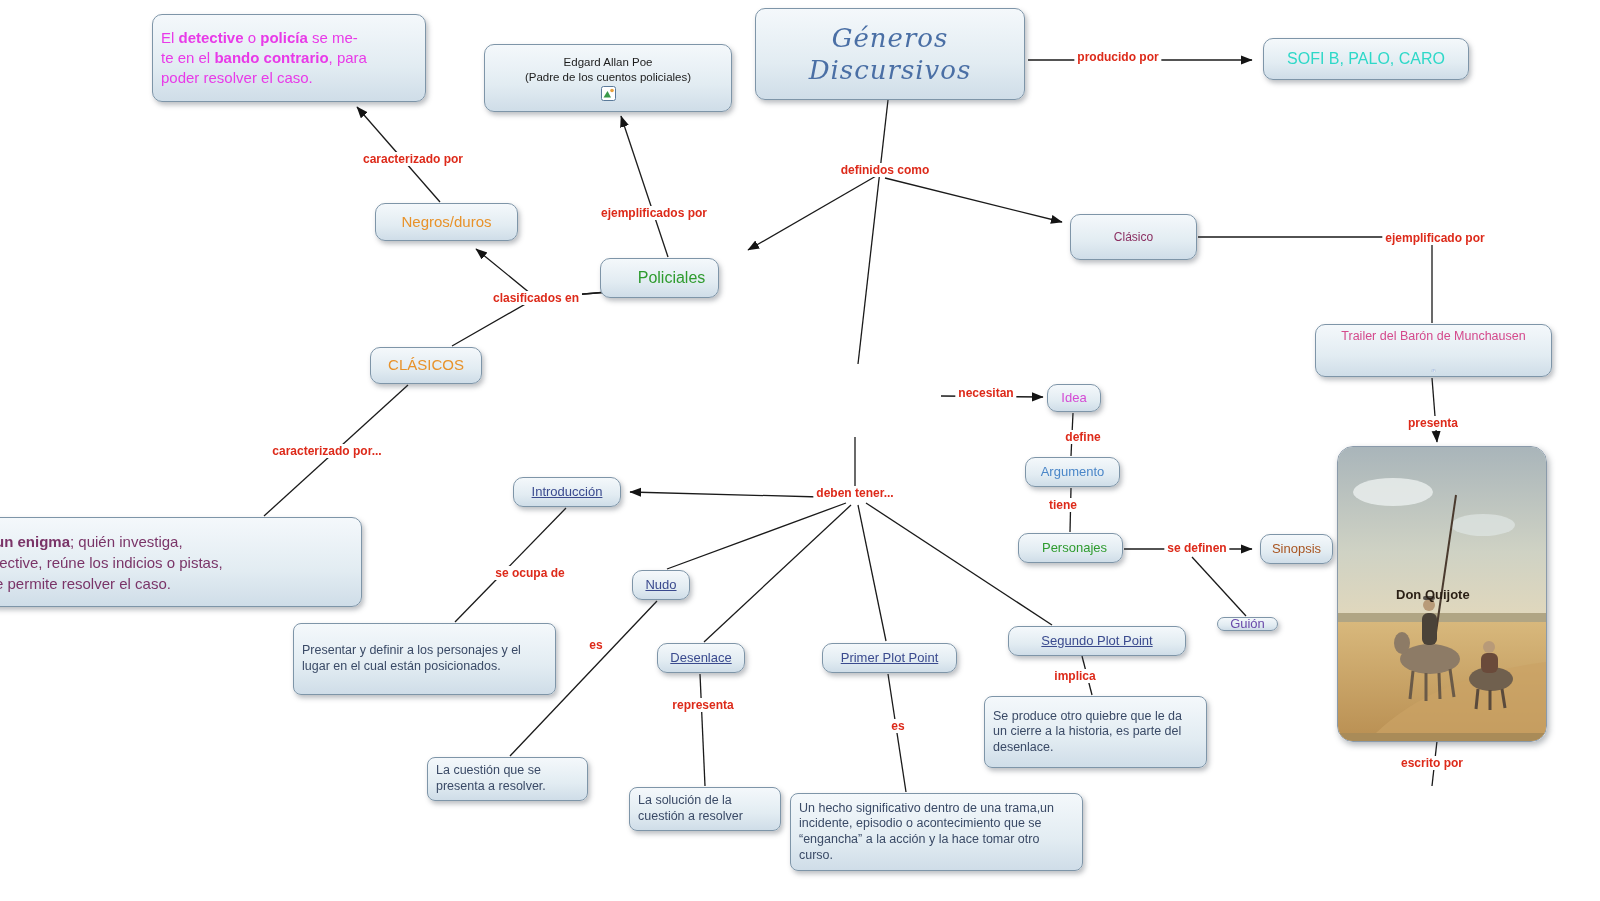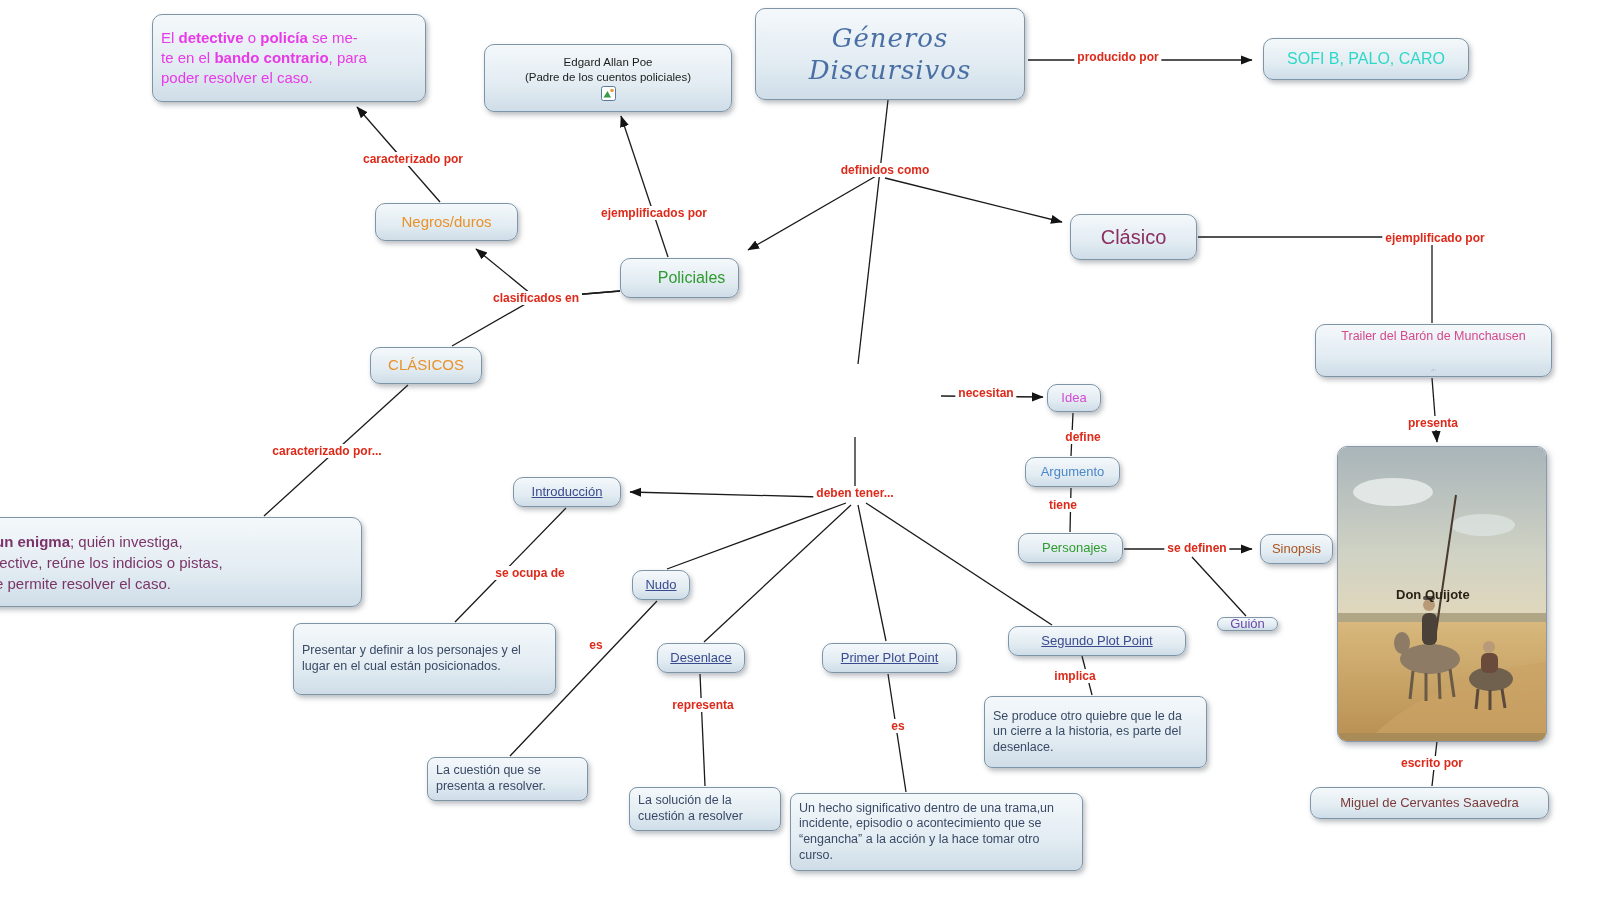--- a/index.html
+++ b/index.html
@@ -14,21 +14,21 @@
         display:flex;align-items:center;justify-content:center;flex-direction:column;
         text-align:center;font-size:13px;color:#333;padding:4px 8px;line-height:1.25;}
   .textbox{align-items:flex-start;text-align:left;font-size:12.5px;color:#3a4a66;border-radius:8px;justify-content:center;}
   .underl{color:#3a4a8e;text-decoration:underline;}
   .edge-label{position:absolute;z-index:2;transform:translateX(-50%);white-space:nowrap;
         background:#ffffff;padding:0 3px;color:#dd2a1a;font-weight:bold;font-size:12px;}
   .ricon{margin-top:2px;display:block;}
   .leftalign{align-items:flex-start;text-align:left;}
   .script-title{font-family:"DejaVu Serif",serif;font-style:italic;font-size:26px;color:#4a6fa5;letter-spacing:1px;}
   #quijote{position:absolute;left:1337px;top:446px;width:208px;height:294px;z-index:1;
-        border:1px solid #8a9aaa;border-radius:10px;overflow:hidden;box-shadow:2px 3px 6px rgba(60,70,80,.4);}
+        border:1px solid #8a9aaa;border-radius:16px;overflow:hidden;box-shadow:2px 3px 6px rgba(60,70,80,.4);}
 </style>
 </head>
 <body>
 
 <div id="canvas">
 
   <svg id="wires" width="1600" height="901">
     <defs>
       <marker id="arr" markerWidth="10" markerHeight="8" refX="8.5" refY="3.5" orient="auto">
         <path d="M0,0 L9,3.5 L0,7 Z" fill="#141414"></path>
@@ -85,25 +85,25 @@
       <rect x="0.5" y="0.5" width="14" height="14" rx="2" fill="#ffffff" stroke="#5a7a9a"></rect>
       <polygon points="2.5,11.5 6.5,5 10,11.5" fill="#3a9a4a"></polygon>
       <circle cx="11" cy="4.5" r="1.8" fill="#e8a03a"></circle>
     </svg>
   </div>
 
   <div class="node" style="left:375px;top:203px;width:143px;height:38px;color:#e8922a;font-size:15px;">
     <span>Negros/duros</span>
   </div>
 
-  <div class="node" style="left:620px;top:258px;width:119px;height:40px;color:#2e9b2e;font-size:16px;padding-left:32px;">
+  <div class="node" style="left:600px;top:258px;width:119px;height:40px;color:#2e9b2e;font-size:16px;padding-left:32px;">
     <span>Policiales</span>
   </div>
 
-  <div class="node" style="left:1070px;top:214px;width:127px;height:46px;color:#8b2f62;font-size:20px;">
+  <div class="node" style="left:1070px;top:214px;width:127px;height:46px;color:#8b2f62;font-size:12px;">
     <span>Clásico</span>
   </div>
 
   <div class="node" style="left:370px;top:347px;width:112px;height:37px;color:#e8922a;font-size:15px;">
     <span>CLÁSICOS</span>
   </div>
 
   <div class="node" style="left:1315px;top:324px;width:237px;height:53px;color:#d4498c;font-size:12.5px;gap:22px;">
     <span>Trailer del Barón de Munchausen</span>
     <svg class="ricon" width="15" height="15" viewBox="0 0 15 15">
@@ -172,23 +172,20 @@
   </div>
 
   <div class="node textbox" style="left:790px;top:793px;width:293px;height:78px;">
     <span>Un hecho significativo dentro de una trama,un incidente, episodio o acontecimiento que se “engancha” a la acción y la hace tomar otro curso.</span>
   </div>
 
   <div class="node textbox" style="left:984px;top:696px;width:223px;height:72px;">
     <span>Se produce otro quiebre que le da un cierre a la historia, es parte del desenlace.</span>
   </div>
 
-  <div class="node" style="left:1310px;top:787px;width:239px;height:32px;color:#7a3a3a;">
-    <span>Miguel de Cervantes Saavedra</span>
-  </div>
 
   <div id="quijote">
     <svg width="208" height="294" viewBox="0 0 208 294">
       <defs>
         <linearGradient id="sky" x1="0" y1="0" x2="0" y2="1">
           <stop offset="0" stop-color="#a9b5ba"></stop>
           <stop offset="0.6" stop-color="#cfd2c4"></stop>
           <stop offset="1" stop-color="#e2d8bc"></stop>
         </linearGradient>
         <linearGradient id="ground" x1="0" y1="0" x2="0" y2="1">

